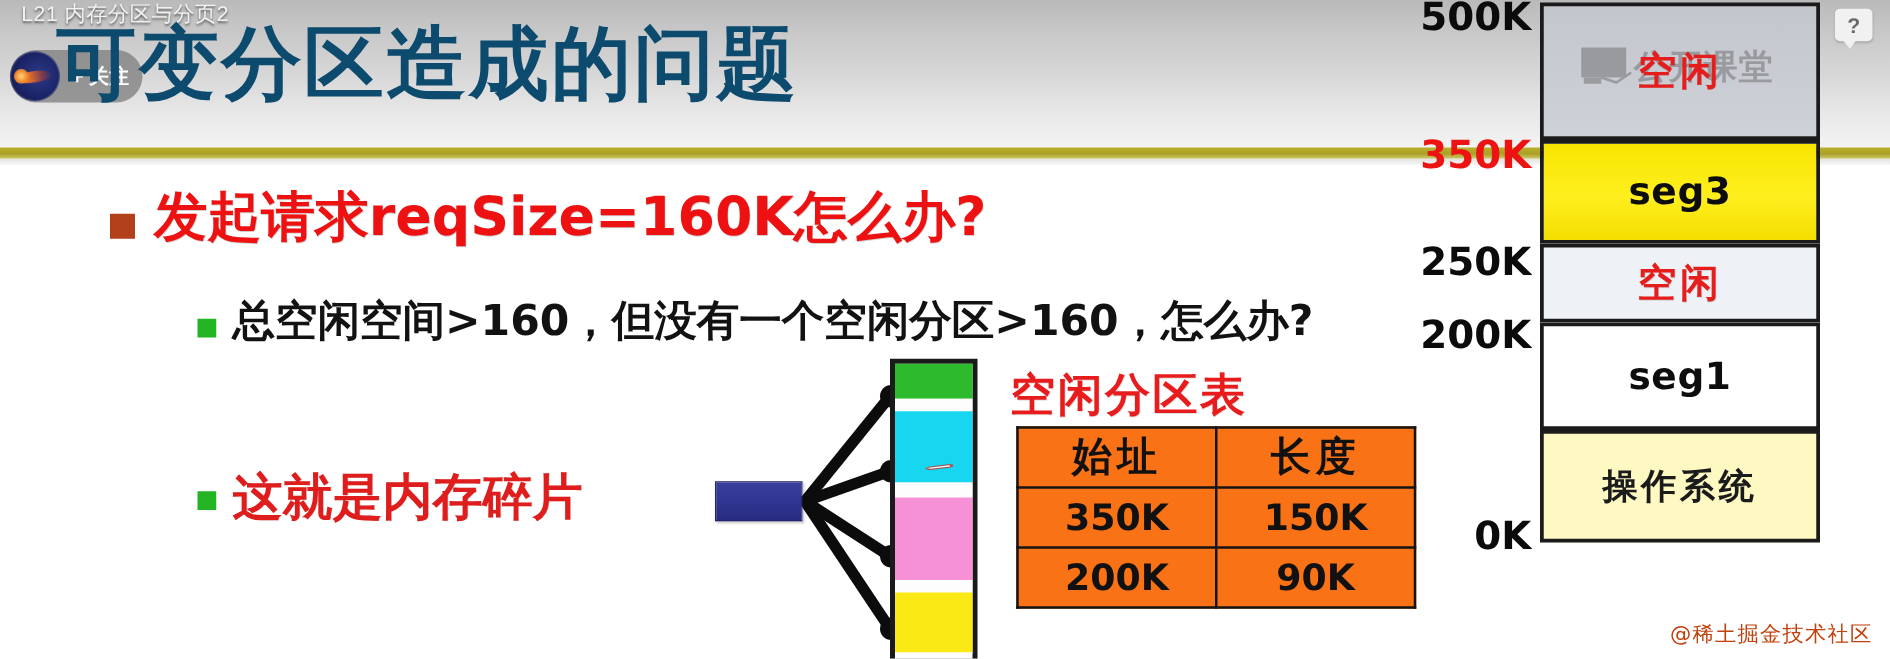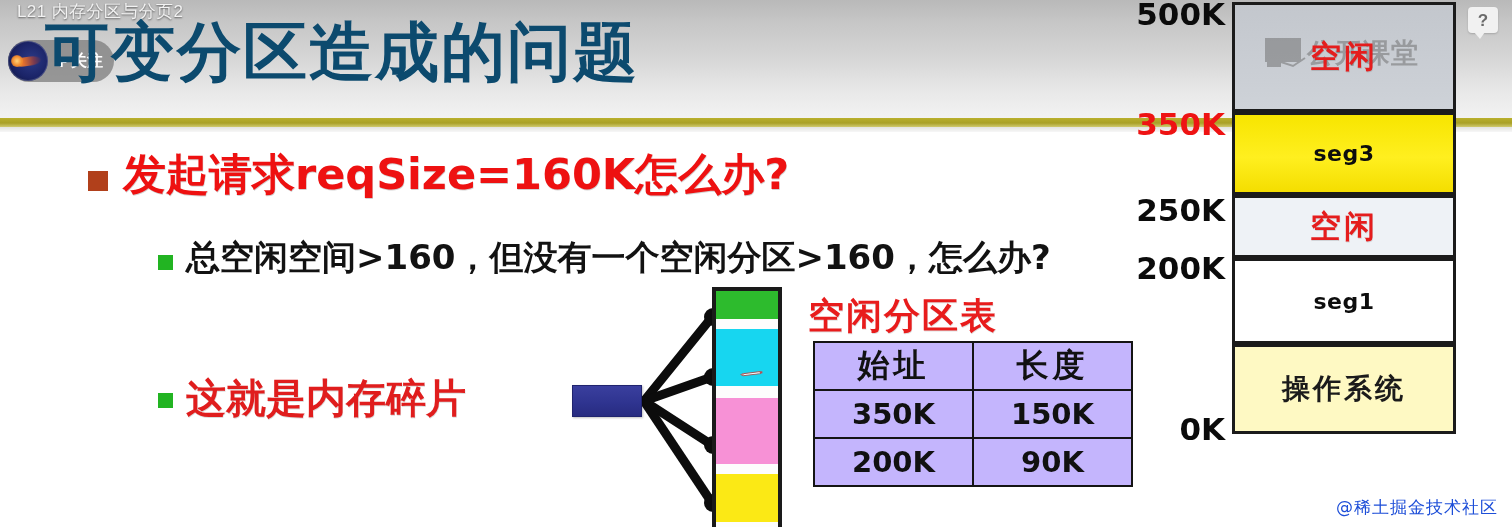--- a/index.html
+++ b/index.html
@@ -114,40 +114,40 @@
 
   
   #table-title{
     position:absolute; left:808px; top:292px;
     font-family:"DejaVu Sans", sans-serif;
     font-size:36px;font-weight:700;color:#e81c1c;letter-spacing:2px;white-space:nowrap;
     text-shadow:.5px .5px 0 rgba(0,0,0,.12);
   }
   #free-table{
     position:absolute; left:813px; top:341px;
-    border-collapse:collapse; background:#c4b5fd;
+    border-collapse:collapse; background:#f97316;
   }
   #free-table td{
     border:2px solid #141414;
     width:159px; height:48px; text-align:center; vertical-align:middle;
     font-family:"DejaVu Sans", sans-serif;
   }
   #free-table .hdr{ font-size:32px; font-weight:700; color:#111; letter-spacing:4px;}
   #free-table .val{ font-size:29px; font-weight:700; color:#111;}
 
   
   #memmap{ position:absolute; left:1232px; top:0px; width:224px; height:440px; }
   #memmap .block{
     position:absolute; left:0; width:224px;
     border:3px solid #1b1b1b;
     display:flex; align-items:center; justify-content:center;
     font-family:"DejaVu Sans", sans-serif;
     overflow:hidden;
   }
-  .lbl-en{ font-size:22px;font-weight:700;color:#0d0d0d;letter-spacing:.5px;}
+  .lbl-en{ font-size:30px;font-weight:700;color:#0d0d0d;letter-spacing:.5px;}
   .lbl-cn-red{ font-size:31px;font-weight:700;color:#e51d1d;letter-spacing:3px;
                text-shadow:.5px .5px 0 rgba(0,0,0,.12);}
   .lbl-cn-dark{ font-size:28px;font-weight:700;color:#1b1b1b;letter-spacing:3px;}
 
   .axis-lbl{
     position:absolute; right:0; text-align:right;
     font-family:"DejaVu Sans", sans-serif;
     font-size:31px;font-weight:700;color:#0b0b0b;white-space:nowrap;
   }
   .axis-lbl.red{ color:#ee1313; }
@@ -174,21 +174,21 @@
     content:""; position:absolute; left:6px; bottom:-6px;
     border-left:6px solid transparent; border-right:5px solid transparent;
     border-top:7px solid #f1f1f1;
   }
   #help-bubble span{ font-size:17px;font-weight:700;color:#6a6a6a;line-height:1;}
 
   
   #corner-wm{
     position:absolute; right:14px; bottom:8px;
     font-family:"DejaVu Sans", sans-serif;
-    font-size:17px; color:#1d4ed8; letter-spacing:1px; white-space:nowrap;
+    font-size:17px; color:#c2410c; letter-spacing:1px; white-space:nowrap;
   }
 </style>
 </head>
 <body>
 
 <div id="header-band"></div>
 <div id="header-divider"></div>
 <div id="header-divider-shadow"></div>
 
 <div id="video-title">L21 内存分区与分页2</div>

